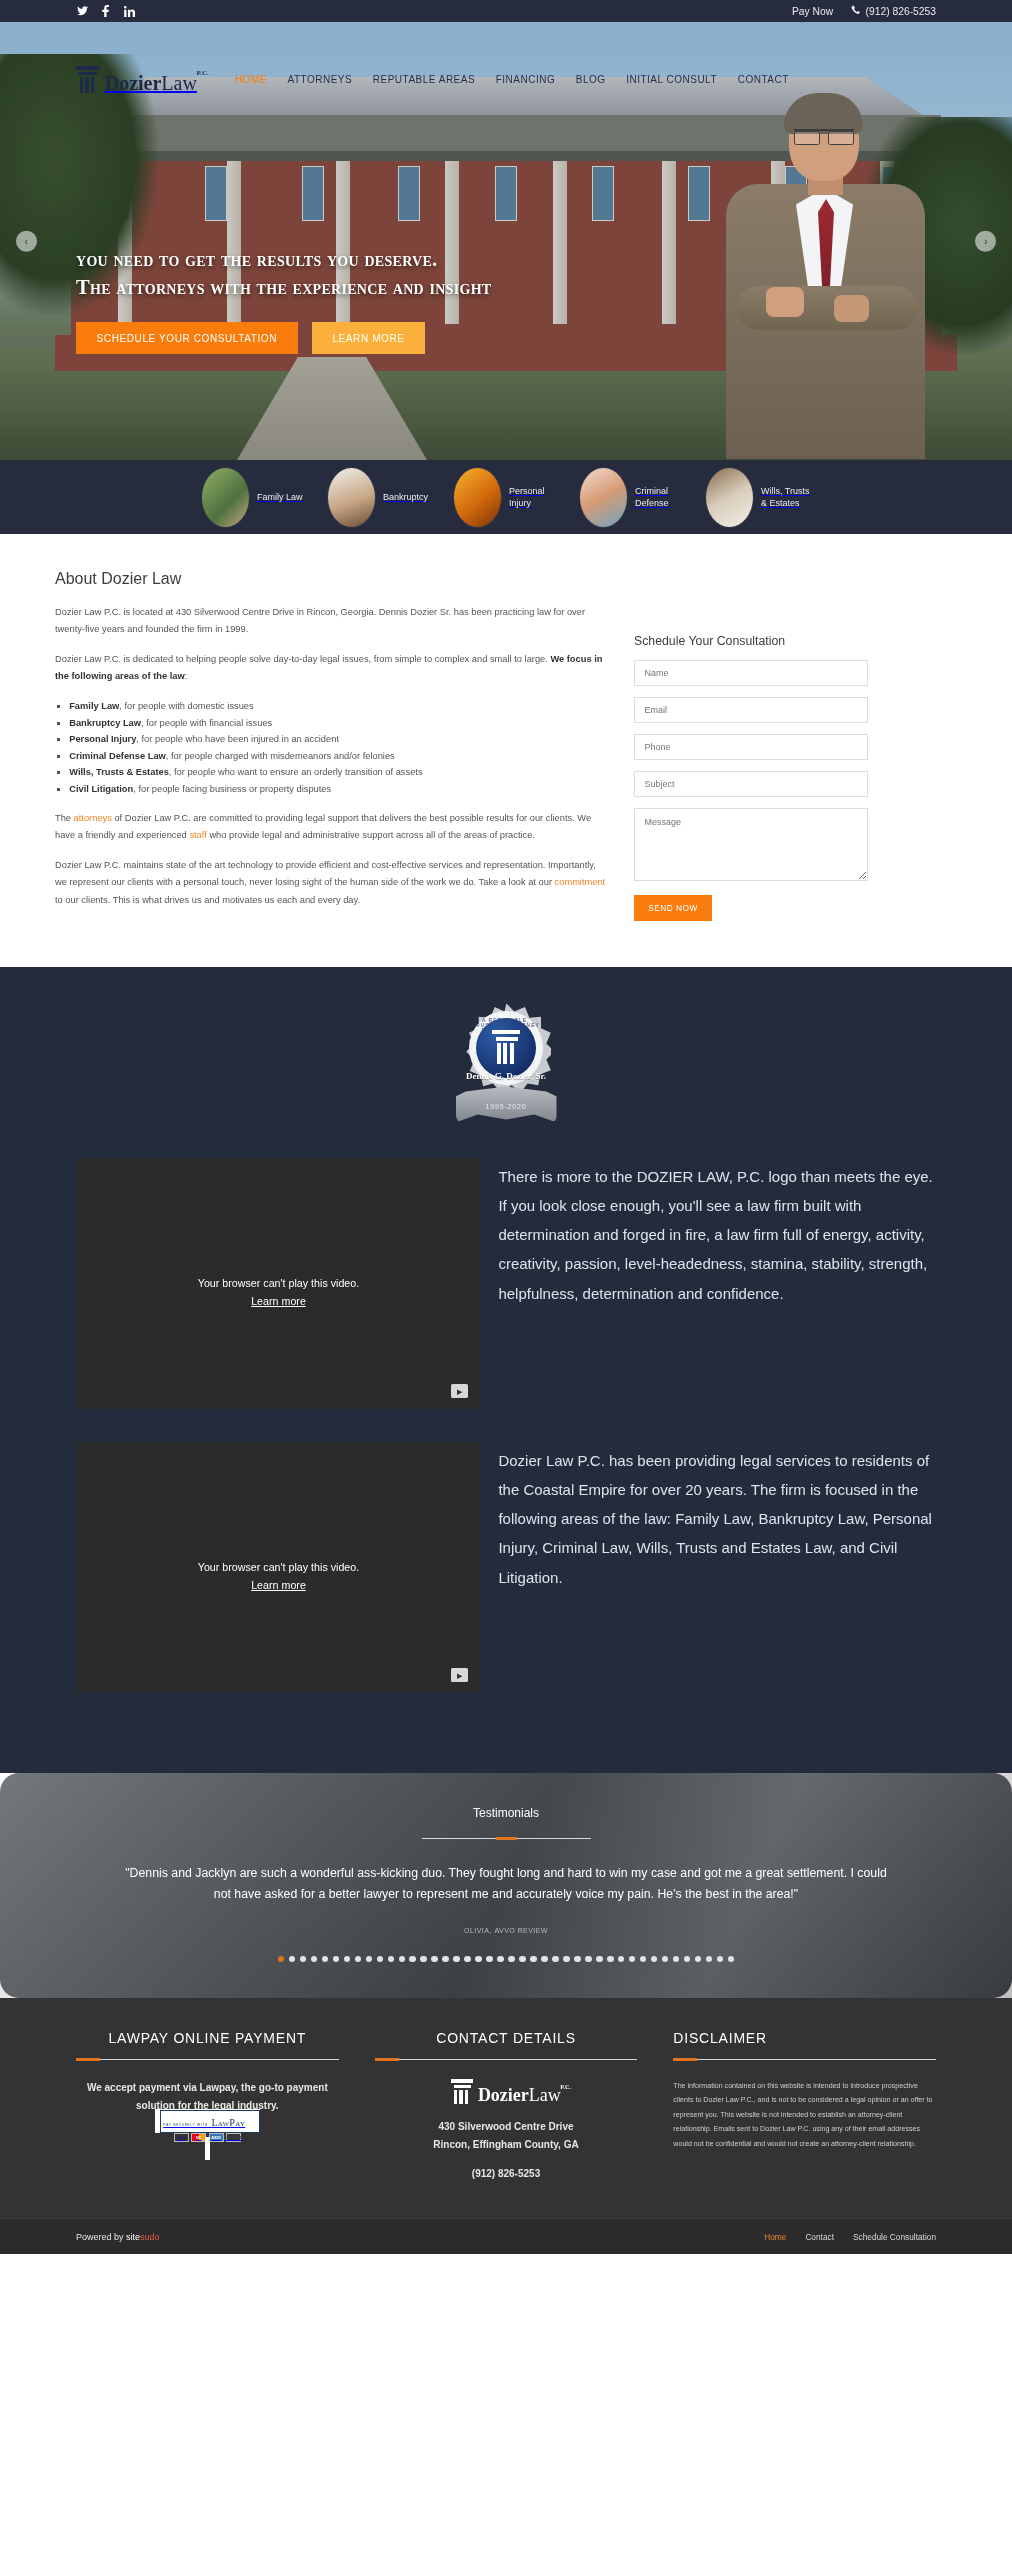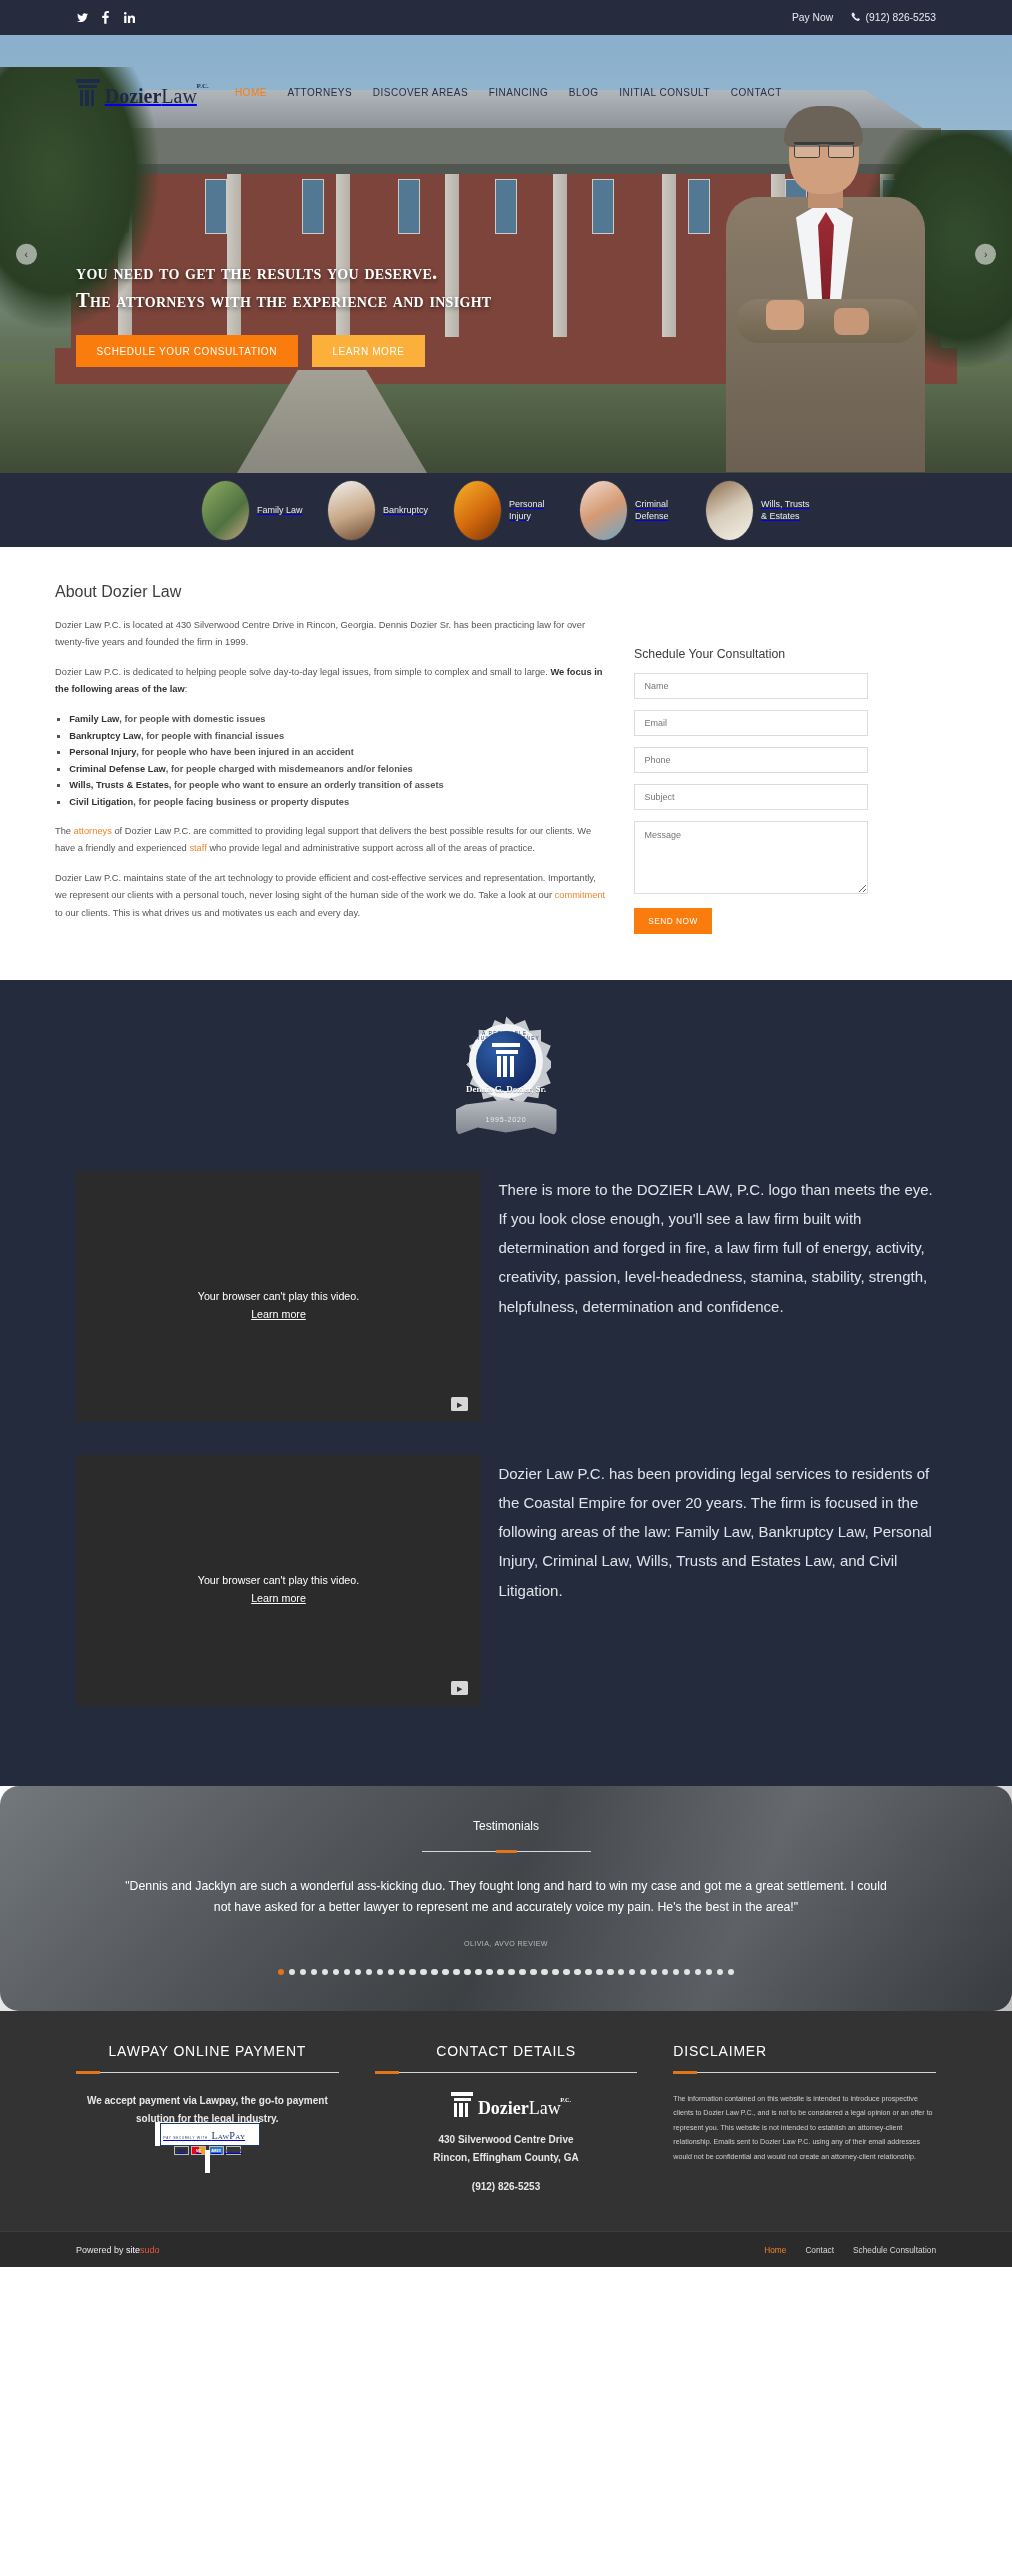--- a/index.html
+++ b/index.html
@@ -7,21 +7,21 @@
   body {
     font-family:"Liberation Sans", sans-serif;
     background:#ffffff;
     color:#333;
     -webkit-font-smoothing:antialiased;
   }
   .page { width:1012px; position:relative; overflow:hidden; }
 
   
   .topbar {
-    height:35px; background:#262c3d; display:flex; align-items:center;
+    height:22px; background:#262c3d; display:flex; align-items:center;
     padding:0 76px; justify-content:space-between;
   }
   .social { display:flex; gap:11px; align-items:center; }
   .social .si { color:#fff; font-size:10.3px; line-height:1; display:inline-flex;
       align-items:center; justify-content:center; width:12.7px; height:12.7px; }
   .social svg { fill:#fff; }
   .topright { display:flex; align-items:center; gap:17.4px; color:#e8eaf0; font-size:10.3px; }
   .topright a { color:#e8eaf0; text-decoration:none; }
   .phone { display:flex; align-items:center; gap:5.5px; }
 
@@ -129,21 +129,21 @@
   .ov.bank { background:linear-gradient(160deg,#f0f0ee,#c8a887 55%,#6b4a33); }
   .ov.injury { background:linear-gradient(140deg,#f7b32b,#d2690d 55%,#7a3406); }
   .ov.crim { background:linear-gradient(150deg,#f3ddd0,#d59a74 50%,#6ea6c6); }
   .ov.wills { background:linear-gradient(150deg,#8a6a4b,#d8cdbb 50%,#f3efe6); }
 
   
   .about { padding:36px 55px 46px; display:flex; gap:26px; background:#fff;align-items:flex-end; }
   .about-left { width:553px; }
   h2.sect { font-size:16px; font-weight:normal; color:#3d3d3d; margin-bottom:16px; }
   .about-left p { font-size:9.3px; line-height:1.85; color:#555; margin-bottom:12.7px; }
-  .about-left ul { margin:0 0 12.7px 14.2px;font-weight:bold; }
+  .about-left ul { margin:0 0 12.7px 14.2px; }
   .about-left li { font-size:9.3px; line-height:1.78; color:#555; list-style:square; }
   .about-left li b, .about-left p b { color:#333; }
   a.inline { color:#f0862a; text-decoration:none; }
 
   .form-col { width:234px; }
   .form-col h3 { font-size:12.3px; font-weight:normal; color:#3d3d3d; margin-bottom:12.7px; }
   .fld { width:100%; border:0.8px solid #dcdcdc; background:#fff; font-size:9px;
     color:#8a8a8a; padding:7.1px 9.5px; margin-bottom:11px; height:26px;
     font-family:"Liberation Sans", sans-serif; outline:none; }
   textarea.fld { height:73px; resize:vertical; padding-top:8px; }
@@ -352,21 +352,21 @@
         <span class="logo-mark">
           <span class="cap"></span>
             <span class="cap2"></span>
             <span class="shaft"></span>
         </span>
         <span class="logo-text"><span>Dozier</span><span class="lw">Law</span><sup>P.C.</sup></span>
       </a>
       <nav class="nav">
         <a href="#" class="active">HOME</a>
         <a href="#">ATTORNEYS</a>
-        <a href="#">DISCOVER AREAS</a>
+        <a href="#">REPUTABLE AREAS</a>
         <a href="#">FINANCING</a>
         <a href="#">BLOG</a>
         <a href="#">INITIAL CONSULT</a>
         <a href="#">CONTACT</a>
       </nav>
     </div>
   </div>
 
   <div class="strip">
     <a class="pa" href="#">

